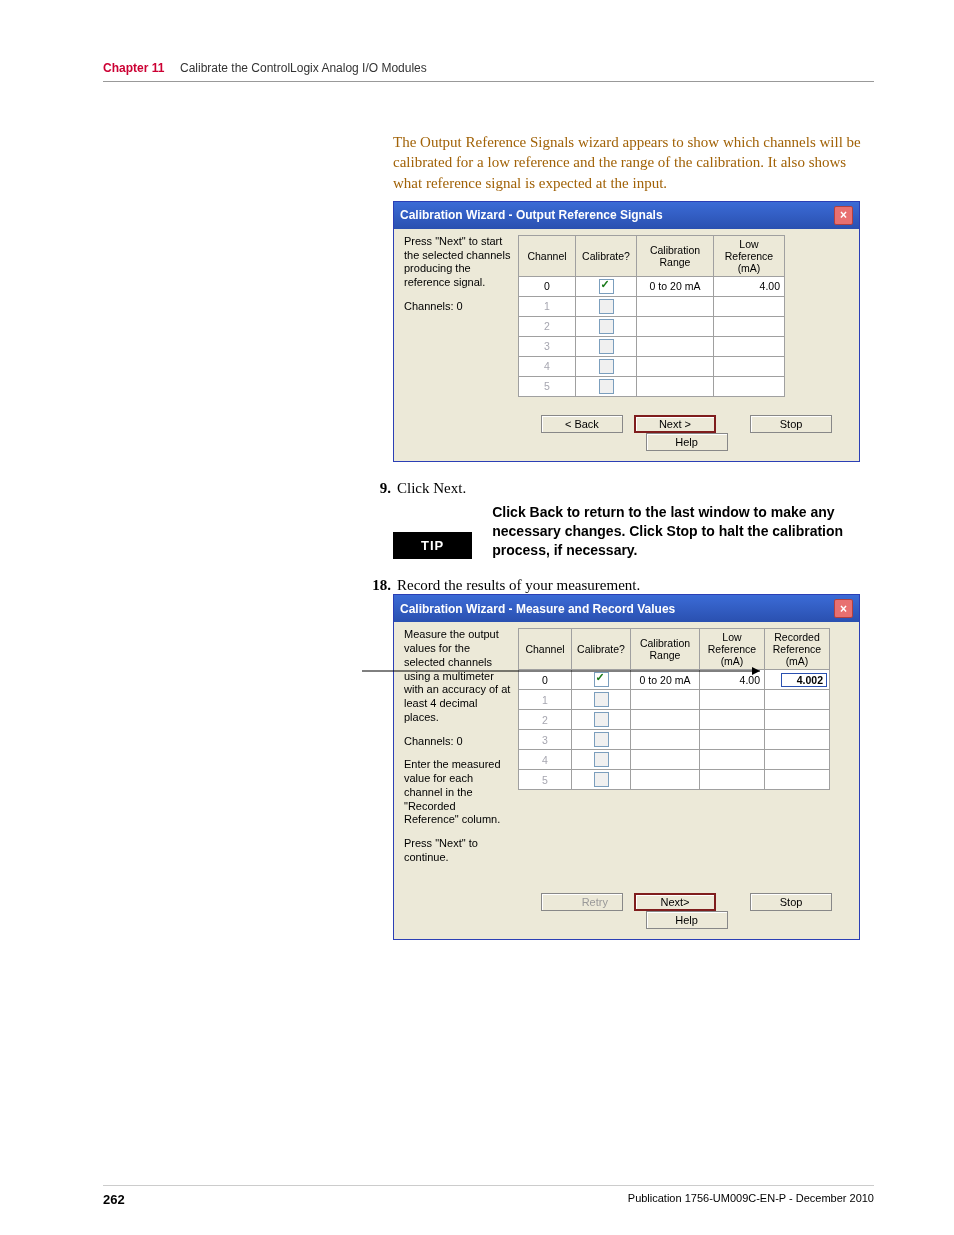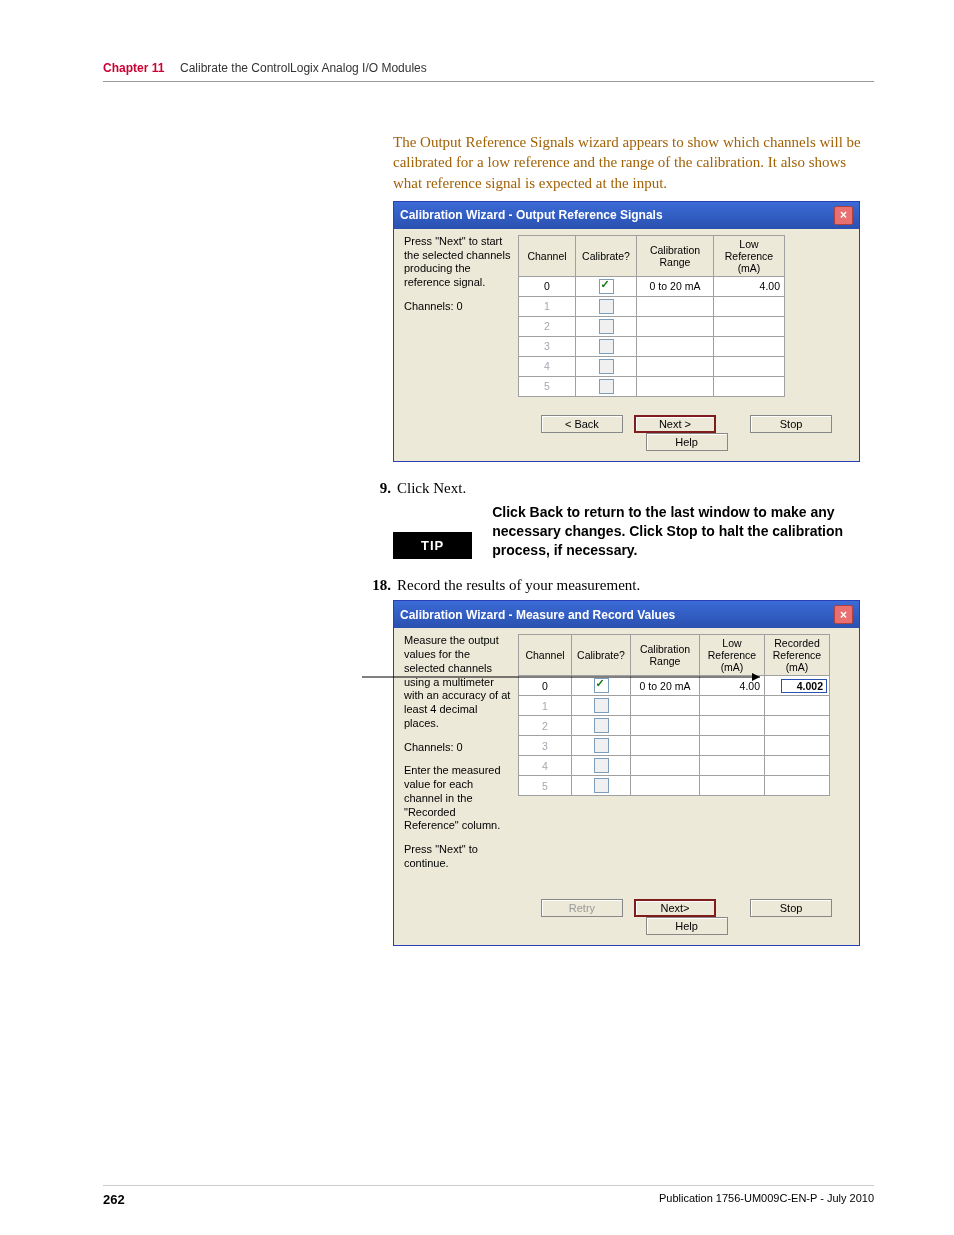--- a/index.html
+++ b/index.html
@@ -83,21 +83,21 @@
   }
   .cb.checked::after { content:"✓"; color:#1a7a1a; font-size:11px; position:absolute; top:-2px; left:1px; font-weight:bold; }
   .cb.dis { background:#f0f0f0; }
   .btn-row { text-align:center; padding:8px 0 10px 0; clear:both; }
   .btn {
     display:inline-block; border:1px solid #888; background:#ece9d8;
     padding:2px 14px; margin:0 4px; font-size:11px; min-width:52px; text-align:center;
     box-shadow: 1px 1px 0 #fff inset;
   }
   .btn.default { border:2px solid #7f1d1d; padding:1px 13px; }
-  .btn.disabled { color:#999; }
+  .btn.disabled { color:#999;text-align:right; }
   .recorded-input {
     border:1px solid #2a50b0; padding:0 3px; width:38px; font-size:10.5px;
     text-align:right; background:#fff; display:inline-block;
   }
   .footer {
     position:absolute;
     bottom: 28px;
     left: 103px;
     right: 80px;
     display:flex;
@@ -200,21 +200,21 @@
   <div class="tip-row">
     <div class="tip-badge">TIP</div>
     <div class="tip-text">Click Back to return to the last window to make any necessary changes. Click Stop to halt the calibration process, if necessary.</div>
   </div>
 
   <div class="step-row">
     <div class="step-num">18.</div>
     <div class="step-text">Record the results of your measurement.</div>
   </div>
 
-  <div class="dialog" style="margin-top:6px;position:relative;">
+  <div class="dialog" style="position:relative;">
     <div class="titlebar">
       <span>Calibration Wizard - Measure and Record Values</span>
       <span class="close-x">×</span>
     </div>
     <div class="dialog-body">
       <div class="left-instr">
         <p>Measure the output values for the selected channels using a multimeter with an accuracy of at least 4 decimal places.</p>
         <p>Channels: 0</p>
         <p>Enter the measured value for each channel in the "Recorded Reference" column.</p>
         <p>Press "Next" to continue.</p>
@@ -286,16 +286,16 @@
     </div>
 
     <svg class="strike-effect" style="left:-32px;top:64px;" width="410" height="24">
       <line x1="0" y1="12" x2="398" y2="12" stroke="#000" stroke-width="1"></line>
       <polygon points="398,12 390,8 390,16" fill="#000"></polygon>
     </svg>
   </div>
 
   <div class="footer">
     <span class="pagenum">262</span>
-    <span>Publication 1756-UM009C-EN-P - July 2010</span>
+    <span>Publication 1756-UM009C-EN-P - December 2010</span>
   </div>
 
 </div>
 
 </body></html>

